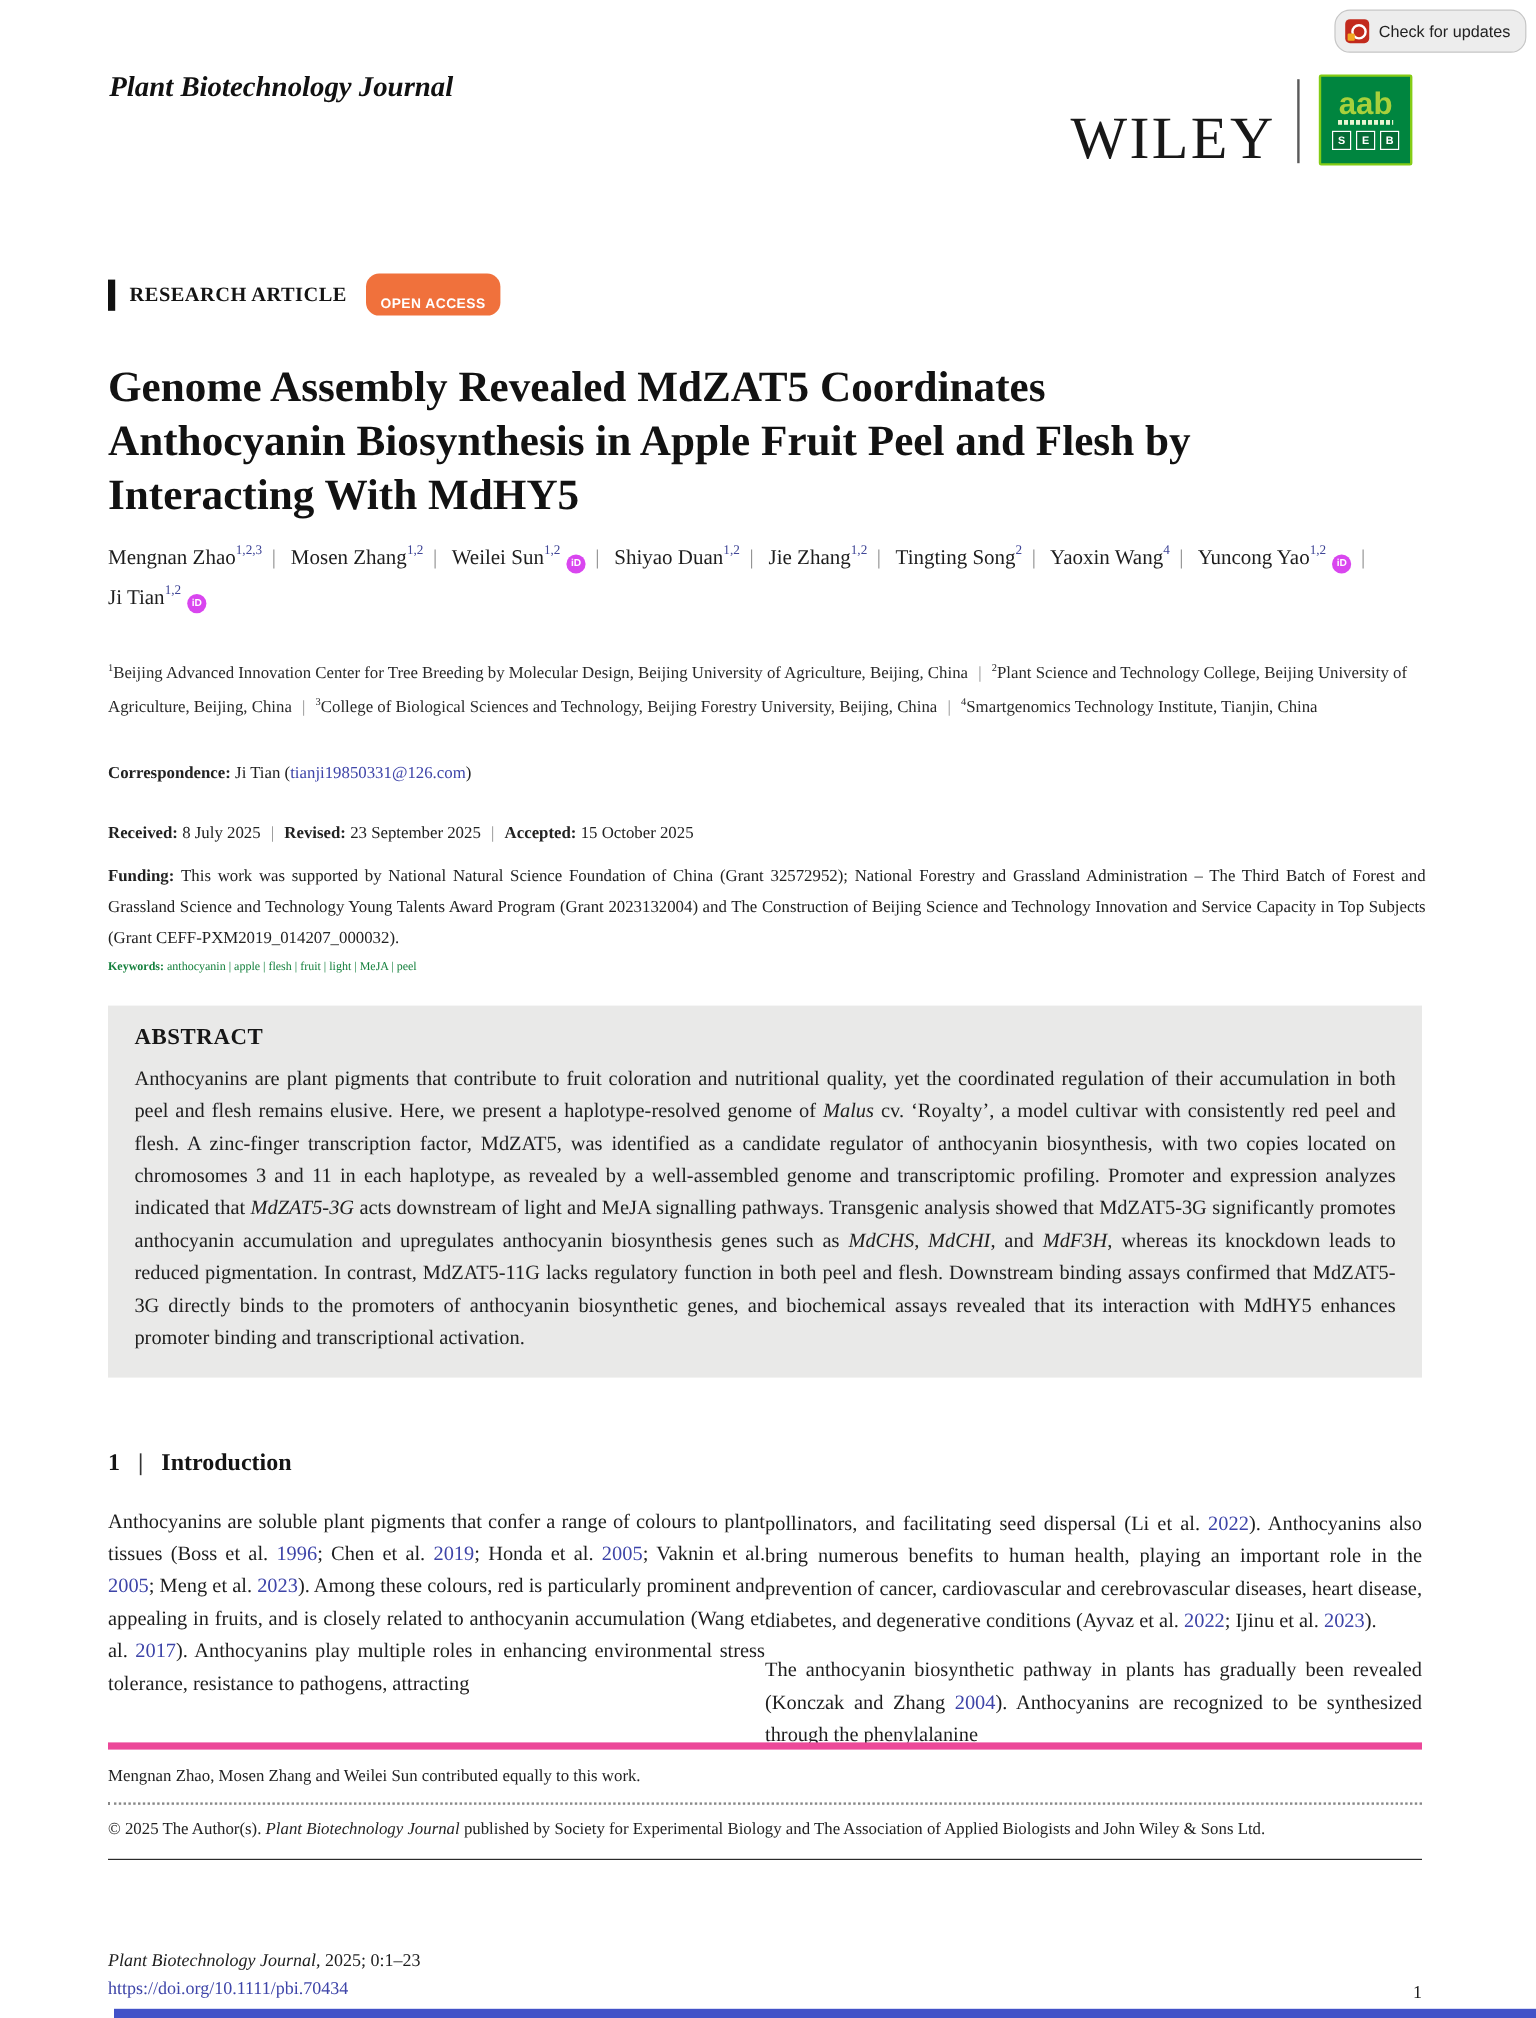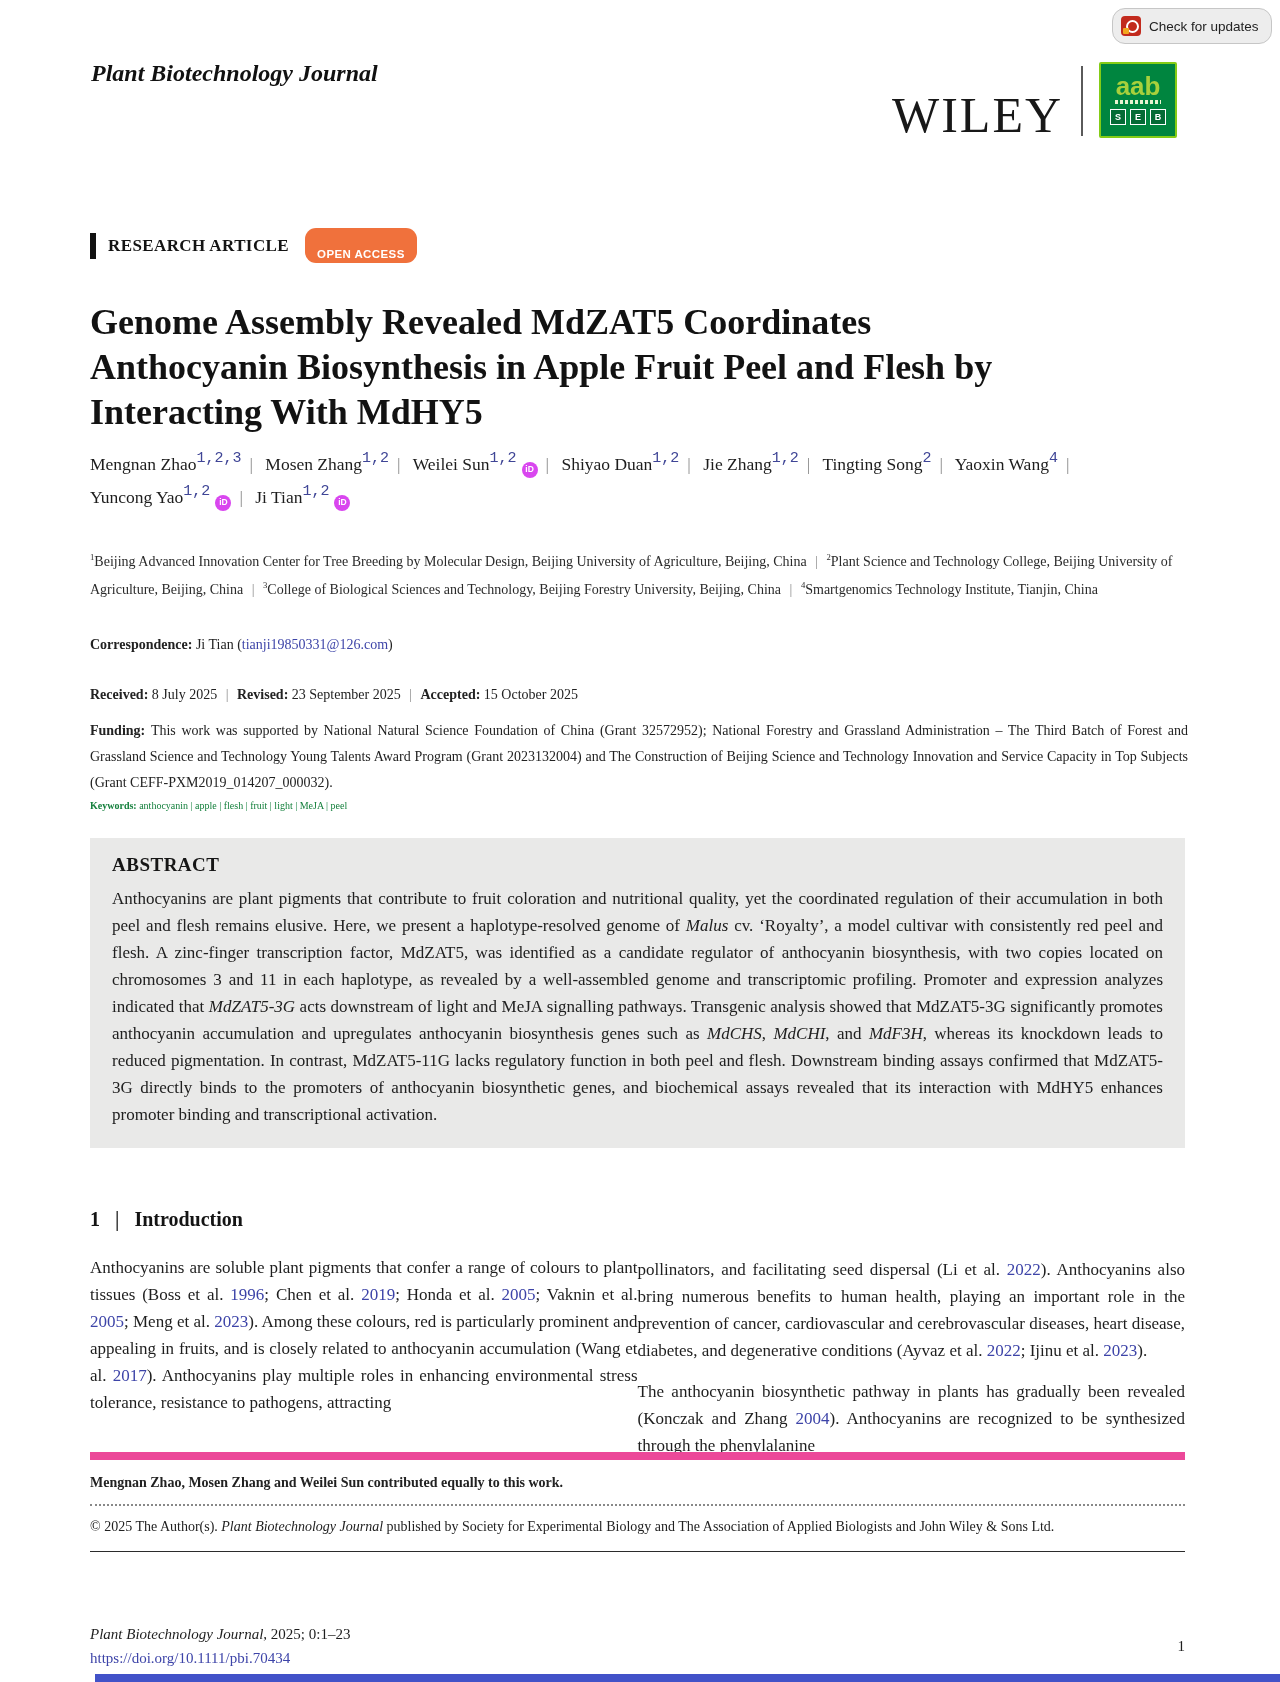--- a/index.html
+++ b/index.html
@@ -31,21 +31,21 @@
   .banner{position:absolute;left:90px;top:228px;display:flex;align-items:center;}
   .banner-bar{width:6px;height:26px;background:#111;margin-right:12px;}
   .banner-label{font-size:17px;font-weight:bold;letter-spacing:0.4px;color:#141414;}
   .oa-pill{margin-left:16px;background:#f0713c;color:#fff;font-family:"Liberation Sans",sans-serif;
     font-size:11.5px;font-weight:bold;letter-spacing:0.4px;padding:20px 12px 3px;border-radius:11px;}
 
   
   .title{position:absolute;left:90px;top:300px;width:1100px;font-size:36px;font-weight:bold;line-height:45px;color:#121212;}
   .authors{position:absolute;left:90px;top:448px;width:1100px;font-size:17.5px;line-height:33px;color:#1d1d1d;}
   .author{white-space:nowrap;}
-  .author-sup{font-size:15px;line-height:0;color:#3f4596;position:relative;top:-1px;font-family:Liberation Mono, monospace;}
+  .author-sup{font-size:11px;line-height:0;color:#3f4596;position:relative;top:-1px;}
   .asep{color:#8c8c8c;margin:0 8px;}
   .orcid{display:inline-flex;align-items:center;justify-content:center;width:16px;height:16px;border-radius:50%;
     background:#d946ef;color:#fff;font-family:"Liberation Sans",sans-serif;font-size:8.5px;font-weight:bold;
     margin-left:5px;vertical-align:-2px;cursor:pointer;}
   .affiliations{position:absolute;left:90px;top:548px;width:1100px;font-size:14px;line-height:28px;color:#2a2a2a;}
 
   
   .correspondence{position:absolute;left:90px;top:637px;width:1100px;font-size:14px;color:#222;}
   .history{position:absolute;left:90px;top:687px;width:1100px;font-size:14px;color:#222;}
   .funding{position:absolute;left:90px;top:718px;width:1098px;font-size:14px;line-height:26px;color:#222;text-align:justify;}
@@ -67,27 +67,27 @@
   .par-gap{margin-top:14px;}
 
   .rt-i{font-style:italic;}
   .rt-b{font-weight:bold;}
   .rt-link{color:#3d44a8;cursor:pointer;}
   .rt-sep{color:#8c8c8c;margin:0 5px;}
   sup.rt-sup{font-size:62%;line-height:0;}
 
   
   .footnotes{position:absolute;left:90px;top:1452px;width:1095px;font-size:14px;line-height:24px;color:#222;}
-  .fn-rule-top{border-top:8px solid #ec4899;padding-top:11px;font-weight:bold;}
+  .fn-rule-top{border-top:6px solid #ec4899;padding-top:11px;}
   .fn-dotted{border-top:2px dotted #888;margin:9px 0 8px;}
   .fn-copyright{margin-top:9px;}
   .fn-rule-bottom{border-top:1.5px solid #2b2b2b;margin-top:12px;}
 
   
-  .footer{position:absolute;left:90px;top:1622px;width:1095px;display:flex;justify-content:space-between;align-items:center;}
+  .footer{position:absolute;left:90px;top:1622px;width:1095px;display:flex;justify-content:space-between;align-items:flex-end;}
   .footer-left{font-size:15px;line-height:24px;color:#1e1e1e;}
   .doi{color:#3d44a8;cursor:pointer;}
   .page-num{font-size:15px;color:#1e1e1e;}
 
   .bottom-bar{position:absolute;left:95px;right:0;bottom:0;height:8px;background:#4252c8;}
 </style>
 </head>
 <body>
 
 <div class="page">

